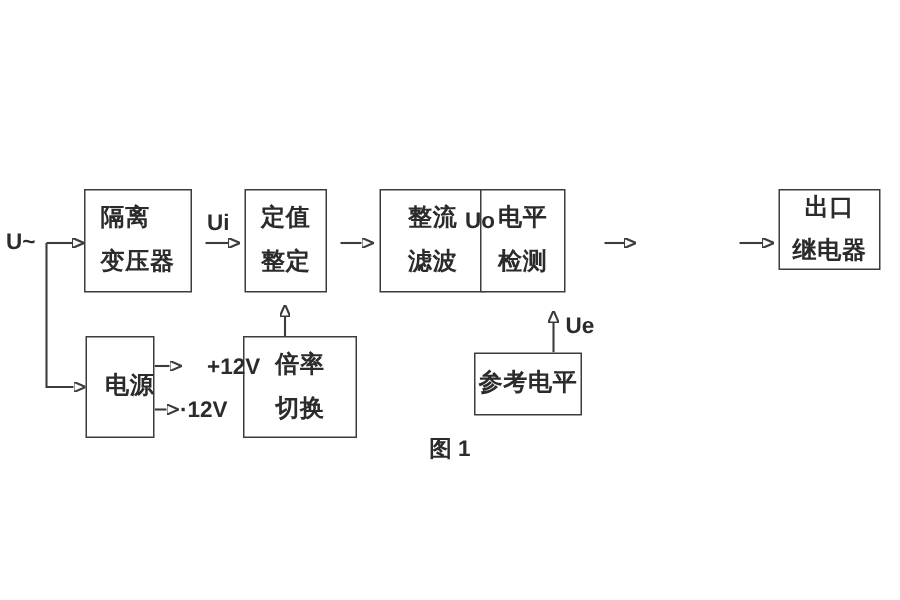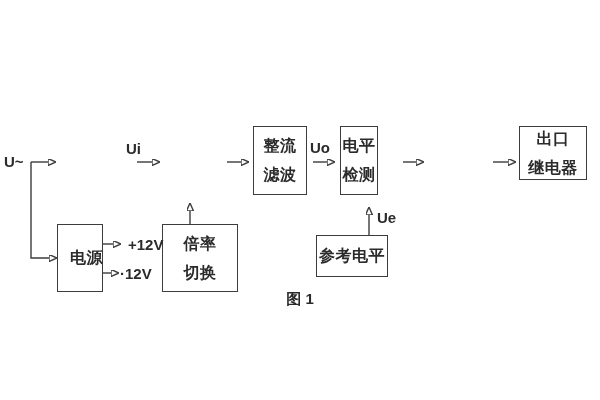--- a/index.html
+++ b/index.html
@@ -56,28 +56,36 @@
     <path d="M227,162 L241,162" marker-end="url(#ah)"></path>
     <path d="M313,162 L327,162" marker-end="url(#ah)"></path>
     <path d="M403,162 L416,162" marker-end="url(#ah)"></path>
     <path d="M493,162 L508,162" marker-end="url(#ah)"></path>
     <path d="M103,244 L113,244" marker-end="url(#ah)"></path>
     <path d="M103,273 L111,273" marker-end="url(#ah)"></path>
     <path d="M190,224 L190,211" marker-end="url(#ah)"></path>
     <path d="M369,235 L369,215" marker-end="url(#ah)"></path>
   </svg>
 
+  <div class="box align-left" style="left:56px;top:126px;width:72px;height:69px">
+    <span>隔离</span>
+    <span>变压器</span>
+  </div>
 
+  <div class="box" style="left:163px;top:126px;width:55px;height:69px">
+    <span>定值</span>
+    <span>整定</span>
+  </div>
 
-  <div class="box" style="left:253px;top:126px;width:54px;height:69px">
+  <div class="box" style="left:253px;top:126px;width:71px;height:69px">
     <span>整流</span>
     <span>滤波</span>
   </div>
 
-  <div class="box" style="left:340px;top:126px;width:38px;height:69px">
+  <div class="box" style="left:320px;top:126px;width:57px;height:69px">
     <span>电平</span>
     <span>检测</span>
   </div>
 
 
   <div class="box" style="left:519px;top:126px;width:68px;height:54px">
     <span>出口</span>
     <span>继电器</span>
   </div>
 
@@ -88,21 +96,21 @@
   <div class="box" style="left:162px;top:224px;width:76px;height:68px">
     <span>倍率</span>
     <span>切换</span>
   </div>
 
   <div class="box" style="left:316px;top:235px;width:72px;height:42px">
     <span>参考电平</span>
   </div>
 
   <span class="lbl" style="left:4px;top:154px">U~</span>
-  <span class="lbl" style="left:126px;top:141px">Ui</span>
+  <span class="lbl" style="left:138px;top:141px">Ui</span>
   <span class="lbl" style="left:310px;top:140px">Uo</span>
   <span class="lbl" style="left:377px;top:210px">Ue</span>
-  <span class="lbl" style="left:128px;top:237px">+12V</span>
+  <span class="lbl" style="left:138px;top:237px">+12V</span>
   <span class="lbl" style="left:120px;top:266px">·12V</span>
 
   <div class="caption">图 1</div>
 
 </div>
 
 </body></html>

